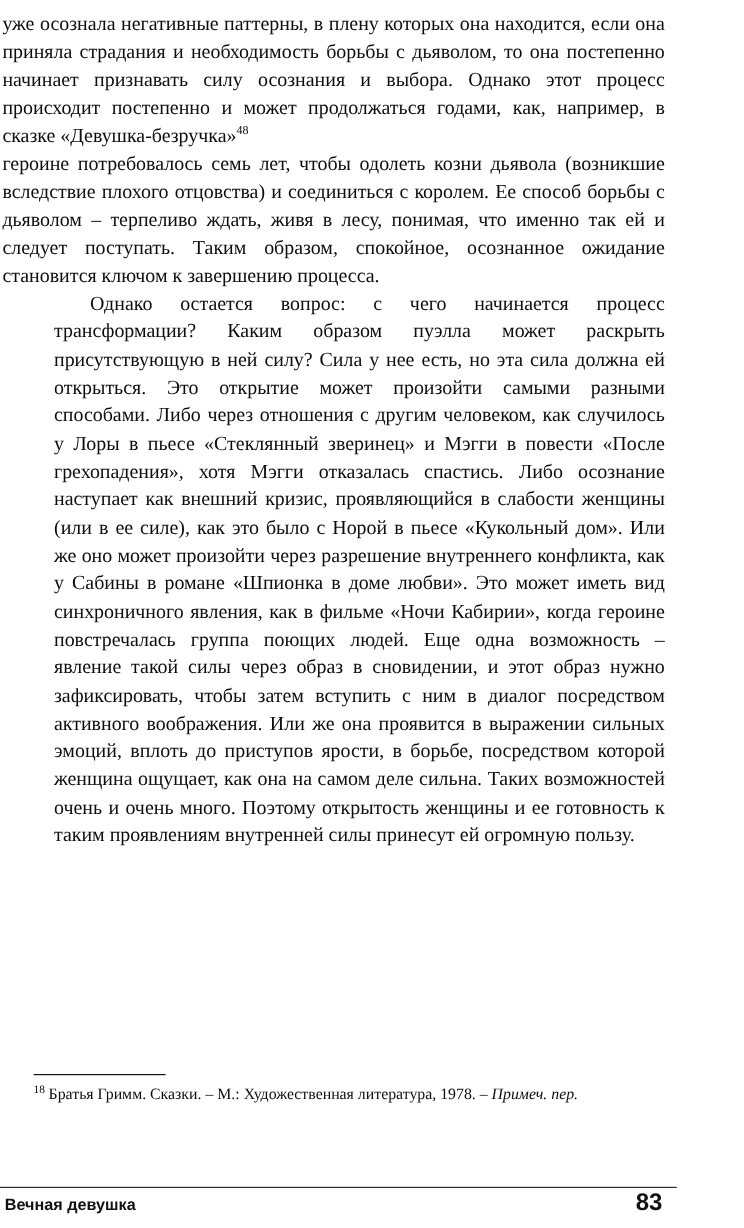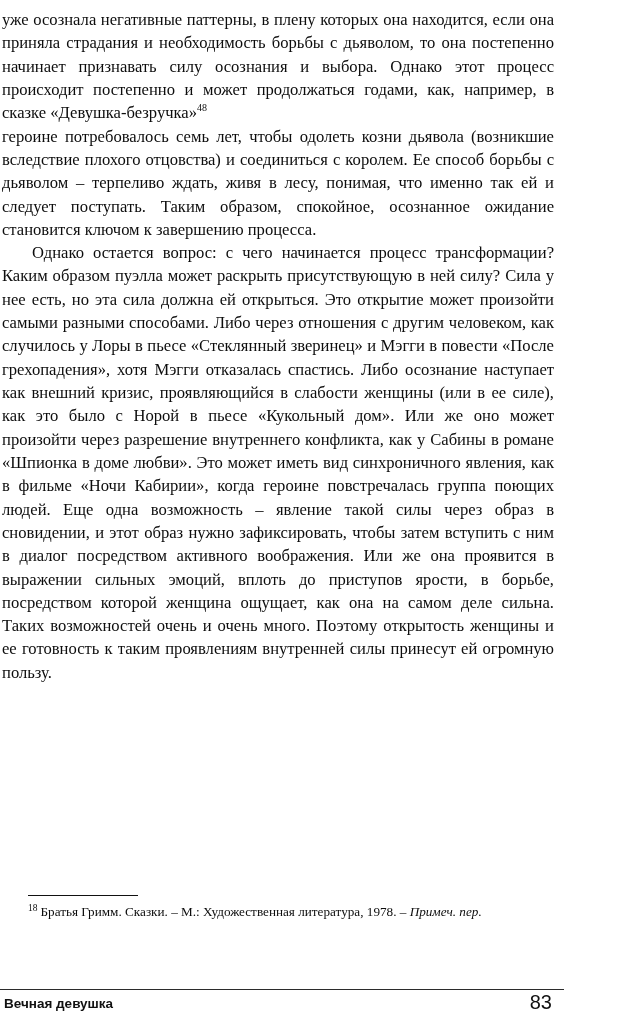--- a/index.html
+++ b/index.html
@@ -27,20 +27,21 @@
     line-height: 1.405;
     text-align: justify;
     text-justify: inter-word;
     color: #0d0d0d;
   }
   .body-text p {
     margin: 0;
   }
   .body-text p.indent {
     text-indent: 30px;
+    margin-left: 43px;
   }
   .sup {
     font-size: 10px;
     vertical-align: super;
     line-height: 0;
   }
   .footnote-area {
     position: absolute;
     left: 28px;
     right: 27px;
@@ -91,21 +92,21 @@
     font-weight: bold;
     color: #111;
     text-align: right;
   }
   .footer-right {
     position: absolute;
     right: 12px;
     top: 2px;
     font-size: 20px;
     font-family: "Liberation Sans", sans-serif;
-    font-weight: normal;
+    font-weight: bold;
     color: #111;
     margin-left: 40px;
   }
 </style>
 </head>
 <body>
 
 <div class="page">
 
   <div class="body-text">

